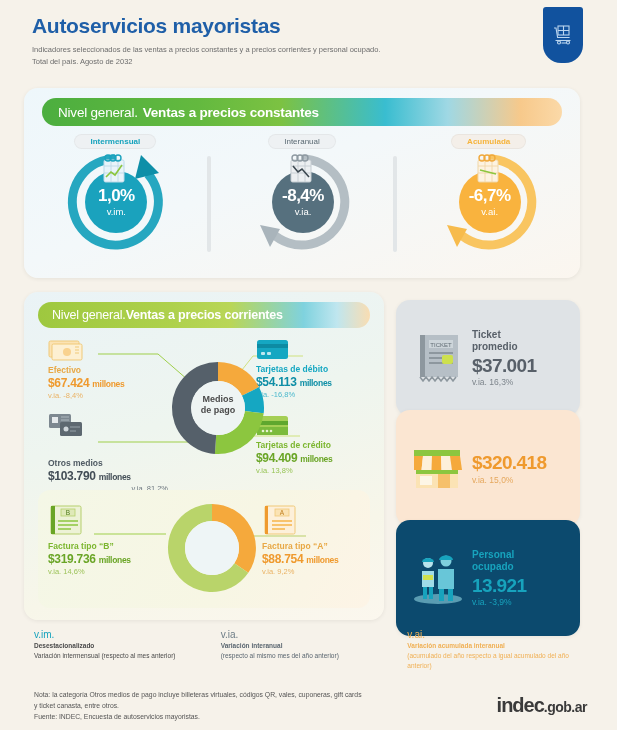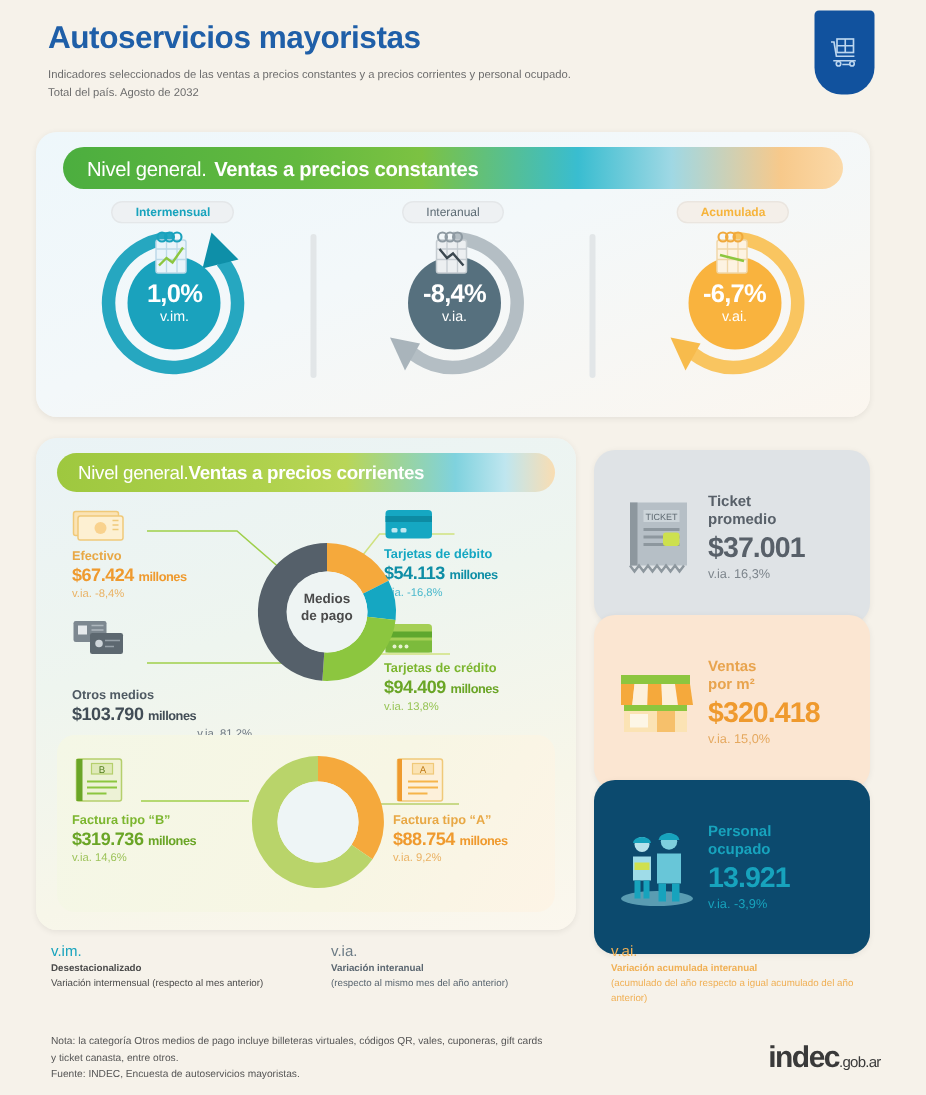--- a/index.html
+++ b/index.html
@@ -146,21 +146,21 @@
   
   .note {
     position: absolute; left: 34px; top: 690px; width: 400px;
     font-size: 6.8px; color: #555; line-height: 1.6;
   }
   .brand {
     position: absolute; right: 30px; top: 694px;
     font-size: 20px; color: #3a3a3a; letter-spacing: -1px;
   }
   .brand .t { font-weight: bold; }
-  .brand .s { font-weight: normal; font-size: 10px; letter-spacing: -0.5px; }
+  .brand .s { font-weight: bold; font-size: 14px; letter-spacing: -0.5px; }
 </style>
 </head>
 <body>
 
 <div class="page">
 
   <div class="header">
     <div class="title">Autoservicios mayoristas</div>
     <div class="subtitle">
       <span>Indicadores seleccionados de las ventas a precios constantes y a precios corrientes y personal ocupado.</span><br>
@@ -429,24 +429,20 @@
       <path d="M15 16h9l-0.5 14h-10z" fill="#fdf0da"></path>
       <path d="M24 16h9l0.5 14h-10z" fill="#f5a93c"></path>
       <path d="M33 16h9l1.5 14h-10z" fill="#fdf0da"></path>
       <path d="M42 16h10l2 14h-10z" fill="#f5a93c"></path>
       <rect x="8" y="30" width="42" height="18" fill="#fbe3b4"></rect>
       <rect x="8" y="30" width="42" height="4" fill="#8cc63f"></rect>
       <rect x="30" y="34" width="12" height="14" fill="#f6c06b"></rect>
       <rect x="12" y="36" width="12" height="9" fill="#fdf6e6"></rect>
     </svg>
     <div class="txt">
-      <div class="cap">
-        <span>Ventas</span><br>
-        <span>por m²</span>
-      </div>
       <div class="big">$320.418</div>
       <div class="var">v.ia. 15,0%</div>
     </div>
   </div>
 
   <div class="rcard rc3">
     <svg width="60" height="58" viewBox="0 0 60 58" style="margin-left:12px">
       <ellipse cx="30" cy="50" rx="24" ry="5" fill="#8fd4e0" opacity=".6"></ellipse>
 
       <circle cx="20" cy="14" r="5" fill="#b8e3ec"></circle>

